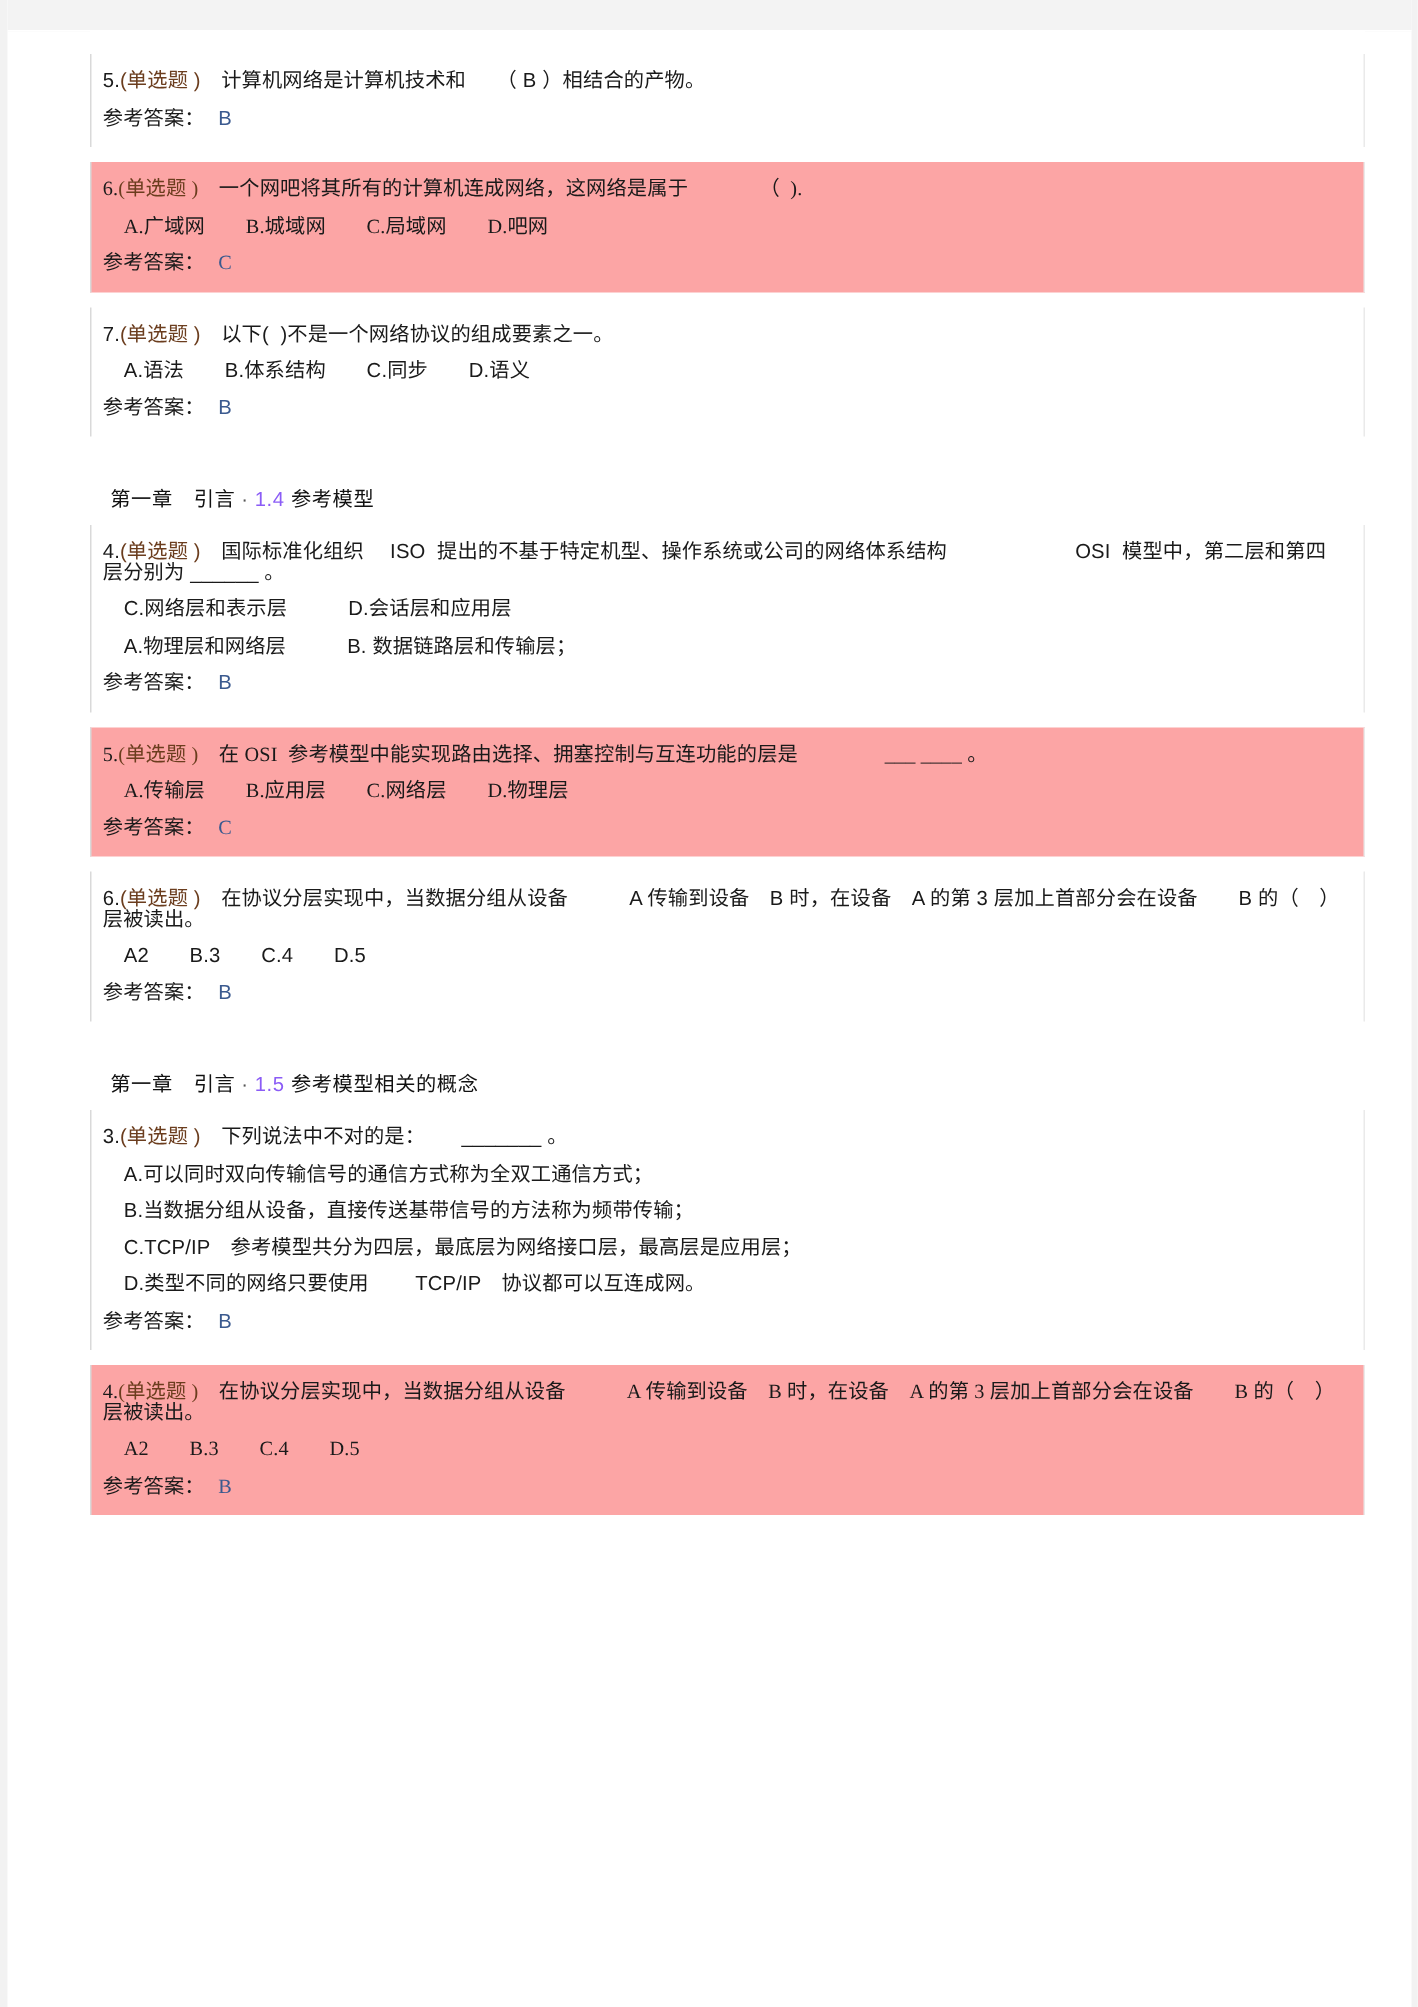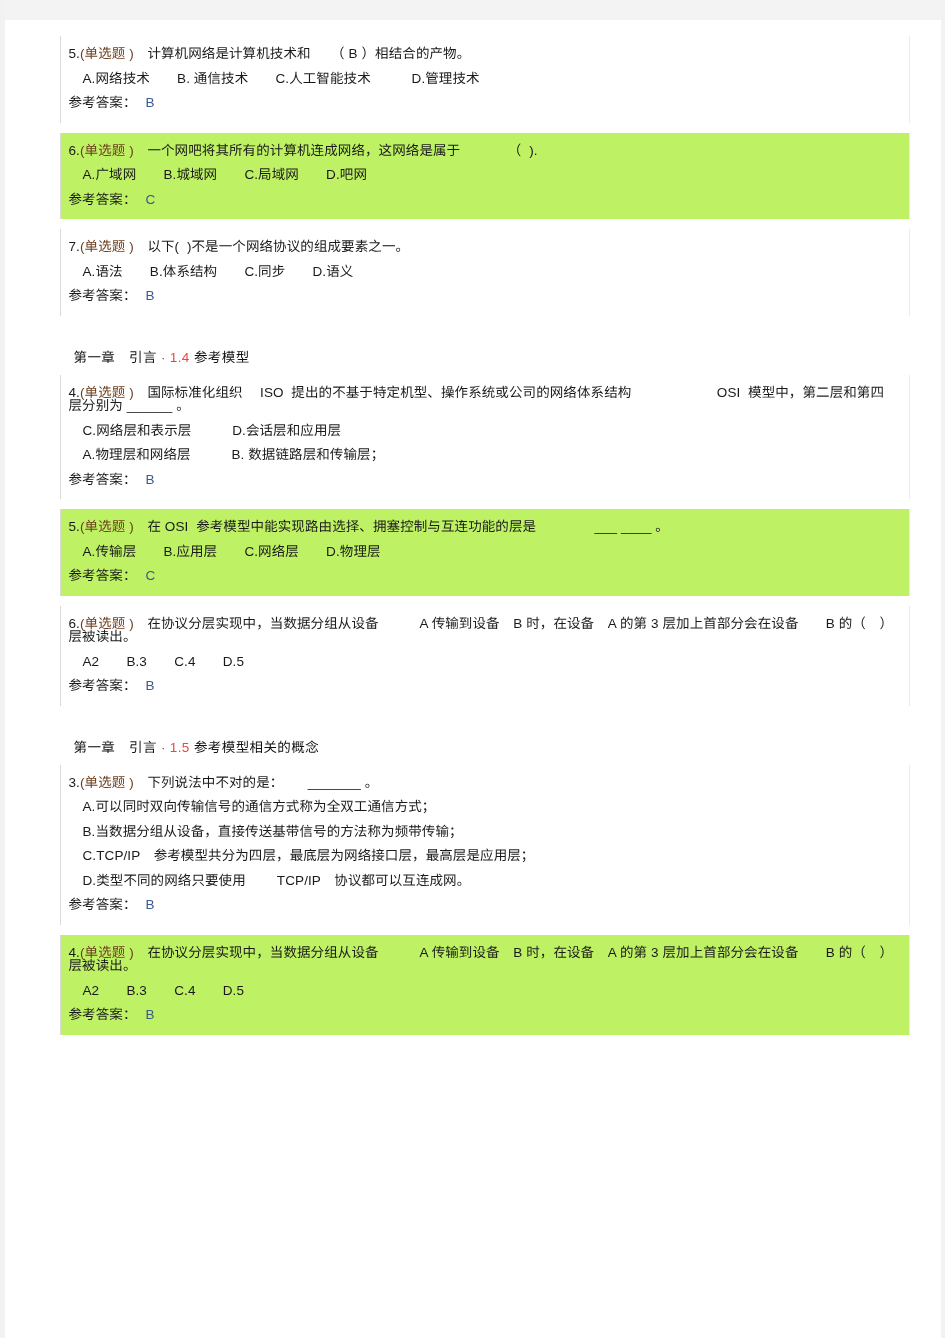--- a/index.html
+++ b/index.html
@@ -40,21 +40,21 @@
   
   .qblock {
     position: relative;
     box-sizing: border-box;
     padding: 11px 14px 13px 8px;
     border-left: 1px solid #d9d9d9;
     border-right: 1px solid #eaeaea;
     line-height: 1.0;
   }
   .qblock.white { background: #ffffff; }
-  .qblock.gray  { background: #bef264; }
+  .qblock.gray  { background: #fca5a5; font-family: Liberation Serif, serif; }
 
   .qblock .line {
     font-size: 13.5px;
     color: #1a1a1a;
     margin: 0 0 11px 0;
     white-space: pre-wrap;
     letter-spacing: 0.1px;
   }
   .qblock .line:last-child { margin-bottom: 0; }
 
@@ -73,36 +73,35 @@
   .block-gap.sm { height: 10px; }
 
   
   .section-head {
     font-size: 13.5px;
     color: #111111;
     padding: 26px 0 9px 14px;
     background: #ffffff;
     letter-spacing: 0.4px;
   }
-  .section-head .secnum { color: #ef4444; }
+  .section-head .secnum { color: #8b5cf6; }
   .section-head .dot { color: #555555; padding: 0 4px; }
 
   .section-spacer { height: 30px; background: #ffffff; }
   .tail-spacer { height: 60px; background: #ffffff; }
 </style>
 </head>
 <body>
 
 <div class="page">
   <div class="top-strip"></div>
   <div class="content" id="content-root">
       <div class="section-spacer" style="height: 16px;"></div>
       <div class="qblock white">
         <div class="line stem"><span>5.</span><span class="tag">(单选题 )</span>　<span>计算机网络是计算机技术和　　（ B ）相结合的产物。</span></div>
-        <div class="line opt">A.网络技术　　B. 通信技术　　C.人工智能技术　　　D.管理技术</div>
         <div class="line answer"><span>参考答案：</span><span class="ans-letter">B</span></div>
       </div>
       <div class="block-gap sm"></div>
       <div class="qblock gray">
         <div class="line stem"><span>6.</span><span class="tag">(单选题 )</span>　<span>一个网吧将其所有的计算机连成网络，这网络是属于　　　　（  ).</span></div>
         <div class="line opt">A.广域网　　B.城域网　　C.局域网　　D.吧网</div>
         <div class="line answer"><span>参考答案：</span><span class="ans-letter">C</span></div>
       </div>
       <div class="block-gap sm"></div>
       <div class="qblock white">

